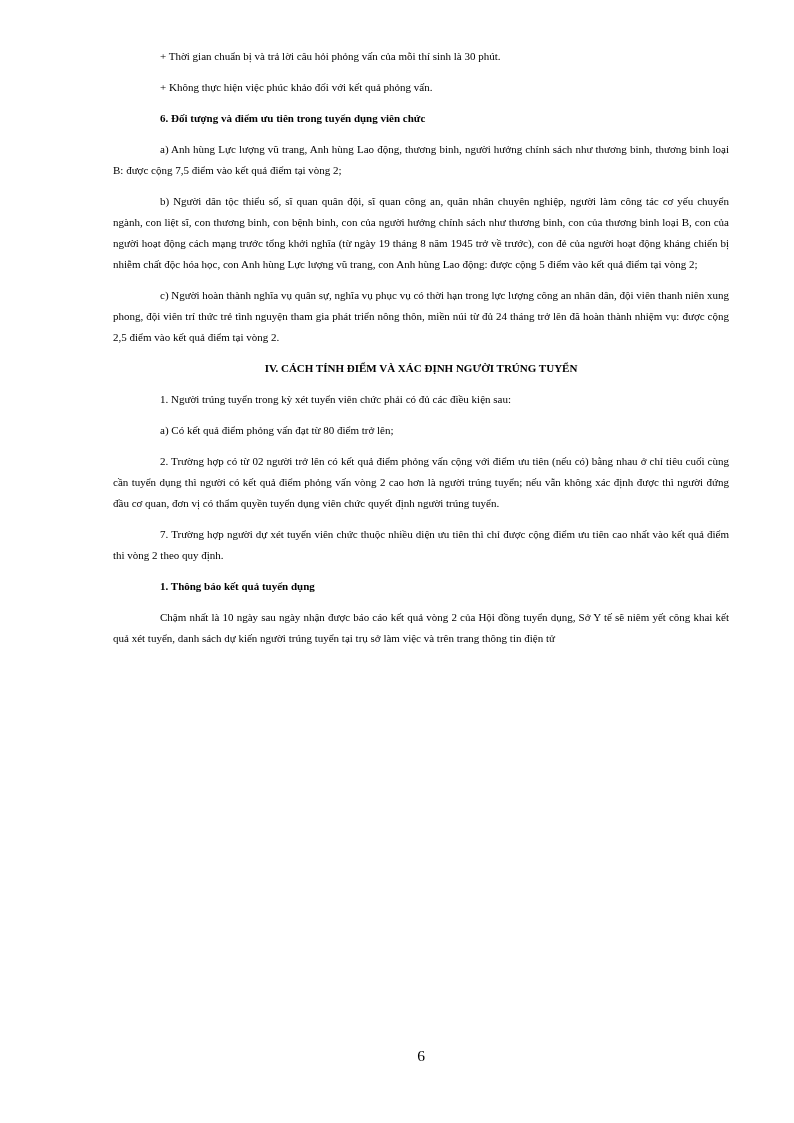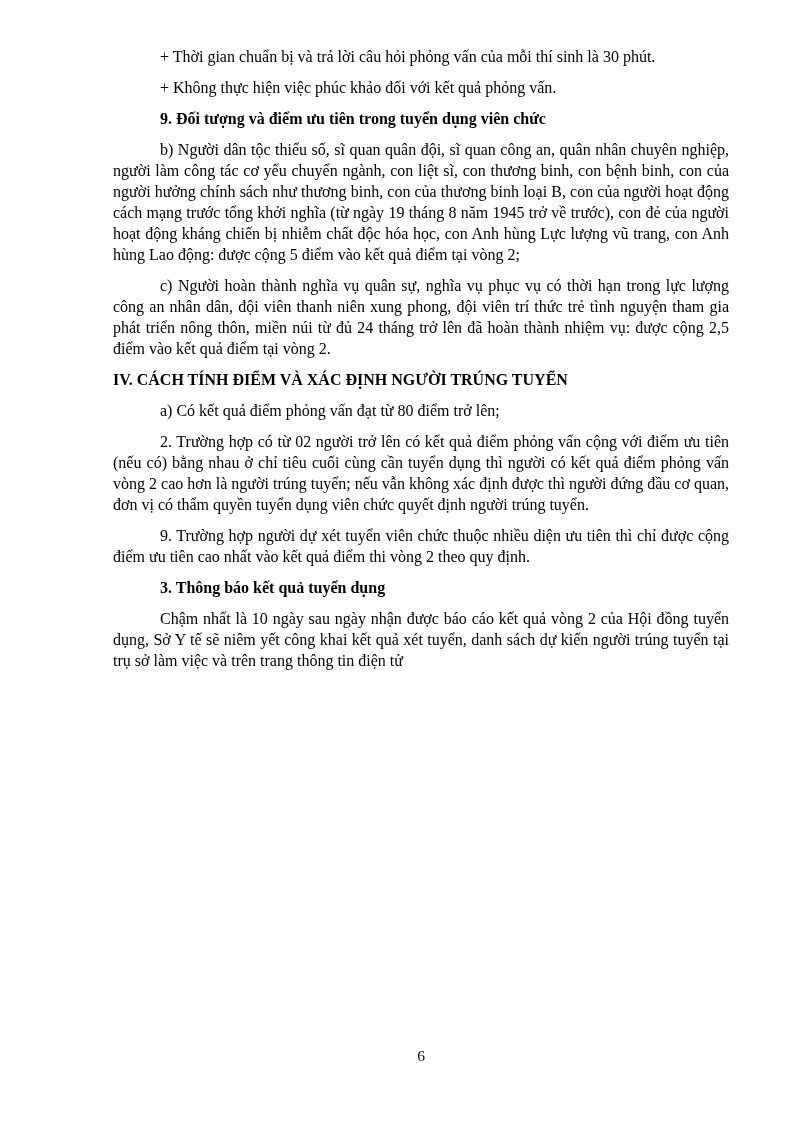--- a/index.html
+++ b/index.html
@@ -17,50 +17,52 @@
     overflow: hidden;
   }
   .doc {
     position: absolute;
     left: 113px;
     top: 46px;
     width: 616px;
   }
   .doc p {
     margin: 0 0 10px 0;
-    font-size: 16px;
+    font-size: 11px;
     line-height: 21px;
     text-align: justify;
     text-indent: 47px;
   }
   .doc p.b { font-weight: bold; }
-  .doc p.c { text-align: left; text-indent: 0; }
+  .doc p.c { text-align: center; text-indent: 0; }
   .footer {
     position: absolute;
     left: 113px;
     top: 1046px;
     width: 616px;
     text-align: center;
     font-size: 15.5px;
     line-height: 20px;
   }
 </style>
 </head>
 <body>
 
 <div class="page">
   <div class="doc">
     <p>+ Thời gian chuẩn bị và trả lời câu hỏi phỏng vấn của mỗi thí sinh là 30 phút.</p>
     <p>+ Không thực hiện việc phúc khảo đối với kết quả phỏng vấn.</p>
-    <p class="b">9. Đối tượng và điểm ưu tiên trong tuyển dụng viên chức</p>
+    <p class="b">6. Đối tượng và điểm ưu tiên trong tuyển dụng viên chức</p>
+    <p>a) Anh hùng Lực lượng vũ trang, Anh hùng Lao động, thương binh, người hưởng chính sách như thương binh, thương binh loại B: được cộng 7,5 điểm vào kết quả điểm tại vòng 2;</p>
     <p>b) Người dân tộc thiểu số, sĩ quan quân đội, sĩ quan công an, quân nhân chuyên nghiệp, người làm công tác cơ yếu chuyển ngành, con liệt sĩ, con thương binh, con bệnh binh, con của người hưởng chính sách như thương binh, con của thương binh loại B, con của người hoạt động cách mạng trước tổng khởi nghĩa (từ ngày 19 tháng 8 năm 1945 trở về trước), con đẻ của người hoạt động kháng chiến bị nhiễm chất độc hóa học, con Anh hùng Lực lượng vũ trang, con Anh hùng Lao động: được cộng 5 điểm vào kết quả điểm tại vòng 2;</p>
     <p>c) Người hoàn thành nghĩa vụ quân sự, nghĩa vụ phục vụ có thời hạn trong lực lượng công an nhân dân, đội viên thanh niên xung phong, đội viên trí thức trẻ tình nguyện tham gia phát triển nông thôn, miền núi từ đủ 24 tháng trở lên đã hoàn thành nhiệm vụ: được cộng 2,5 điểm vào kết quả điểm tại vòng 2.</p>
     <p class="b c">IV. CÁCH TÍNH ĐIỂM VÀ XÁC ĐỊNH NGƯỜI TRÚNG TUYỂN</p>
+    <p>1. Người trúng tuyển trong kỳ xét tuyển viên chức phải có đủ các điều kiện sau:</p>
     <p>a) Có kết quả điểm phỏng vấn đạt từ 80 điểm trở lên;</p>
     <p>2. Trường hợp có từ 02 người trở lên có kết quả điểm phỏng vấn cộng với điểm ưu tiên (nếu có) bằng nhau ở chỉ tiêu cuối cùng cần tuyển dụng thì người có kết quả điểm phỏng vấn vòng 2 cao hơn là người trúng tuyển; nếu vẫn không xác định được thì người đứng đầu cơ quan, đơn vị có thẩm quyền tuyển dụng viên chức quyết định người trúng tuyển.</p>
-    <p>9. Trường hợp người dự xét tuyển viên chức thuộc nhiều diện ưu tiên thì chỉ được cộng điểm ưu tiên cao nhất vào kết quả điểm thi vòng 2 theo quy định.</p>
-    <p class="b">3. Thông báo kết quả tuyển dụng</p>
+    <p>7. Trường hợp người dự xét tuyển viên chức thuộc nhiều diện ưu tiên thì chỉ được cộng điểm ưu tiên cao nhất vào kết quả điểm thi vòng 2 theo quy định.</p>
+    <p class="b">1. Thông báo kết quả tuyển dụng</p>
     <p>Chậm nhất là 10 ngày sau ngày nhận được báo cáo kết quả vòng 2 của Hội đồng tuyển dụng, Sở Y tế sẽ niêm yết công khai kết quả xét tuyển, danh sách dự kiến người trúng tuyển tại trụ sở làm việc và trên trang thông tin điện tử</p>
   </div>
   <div class="footer">
     <span>6</span>
   </div>
 </div>
 
 </body></html>

